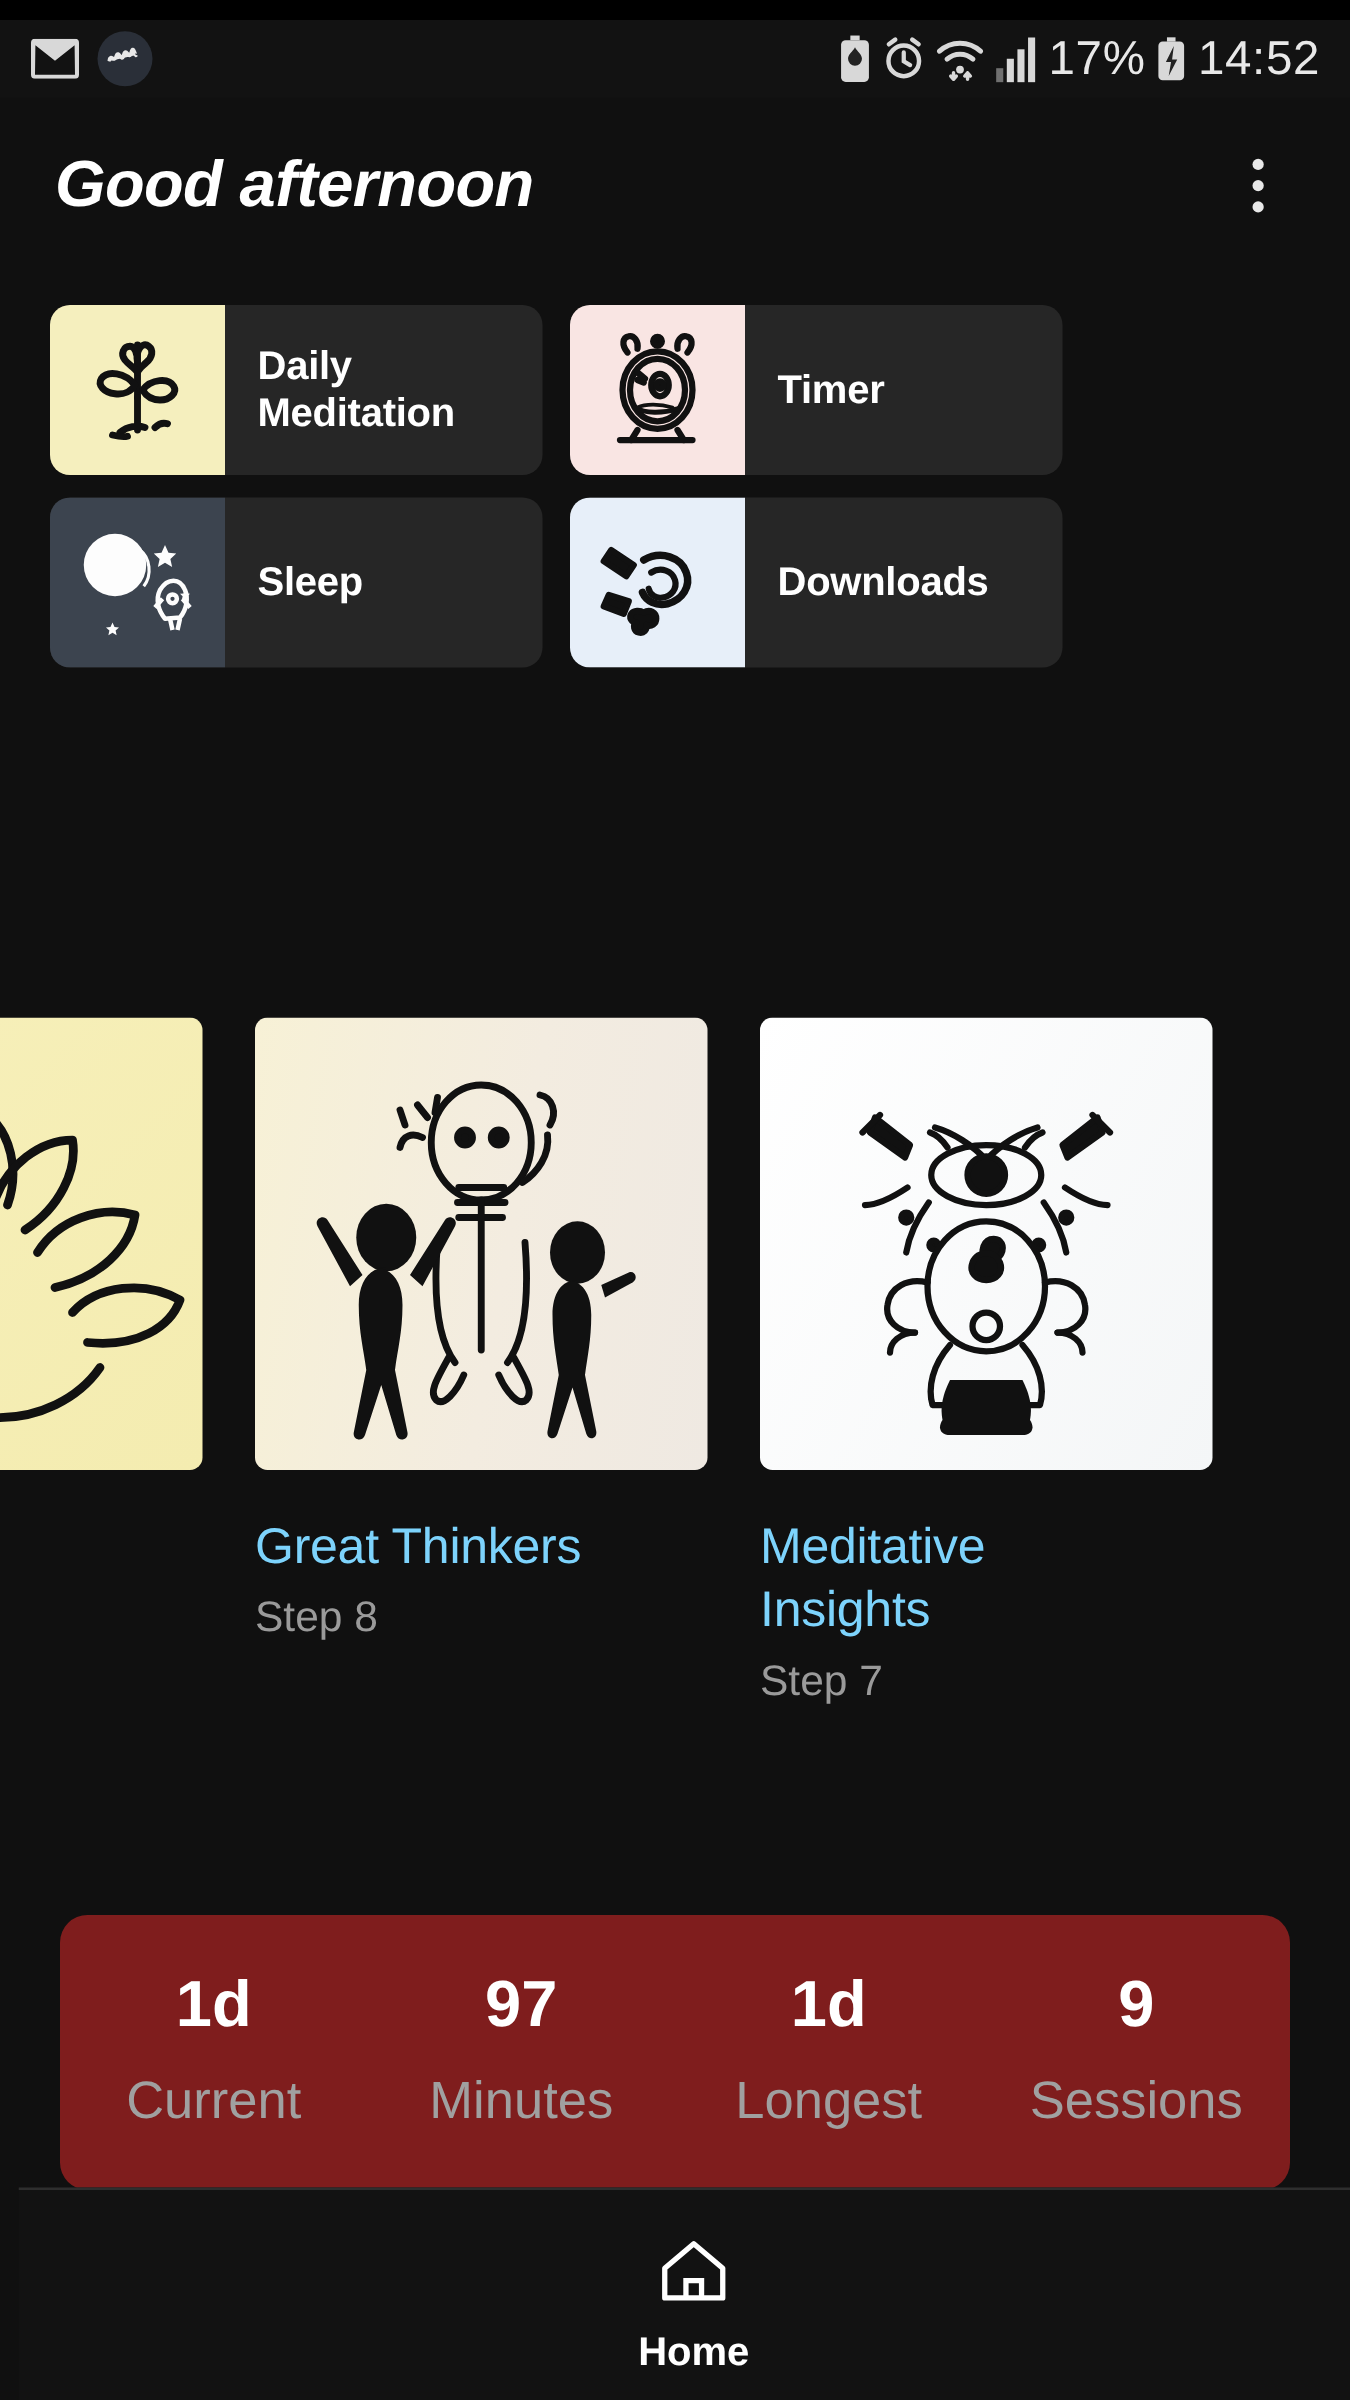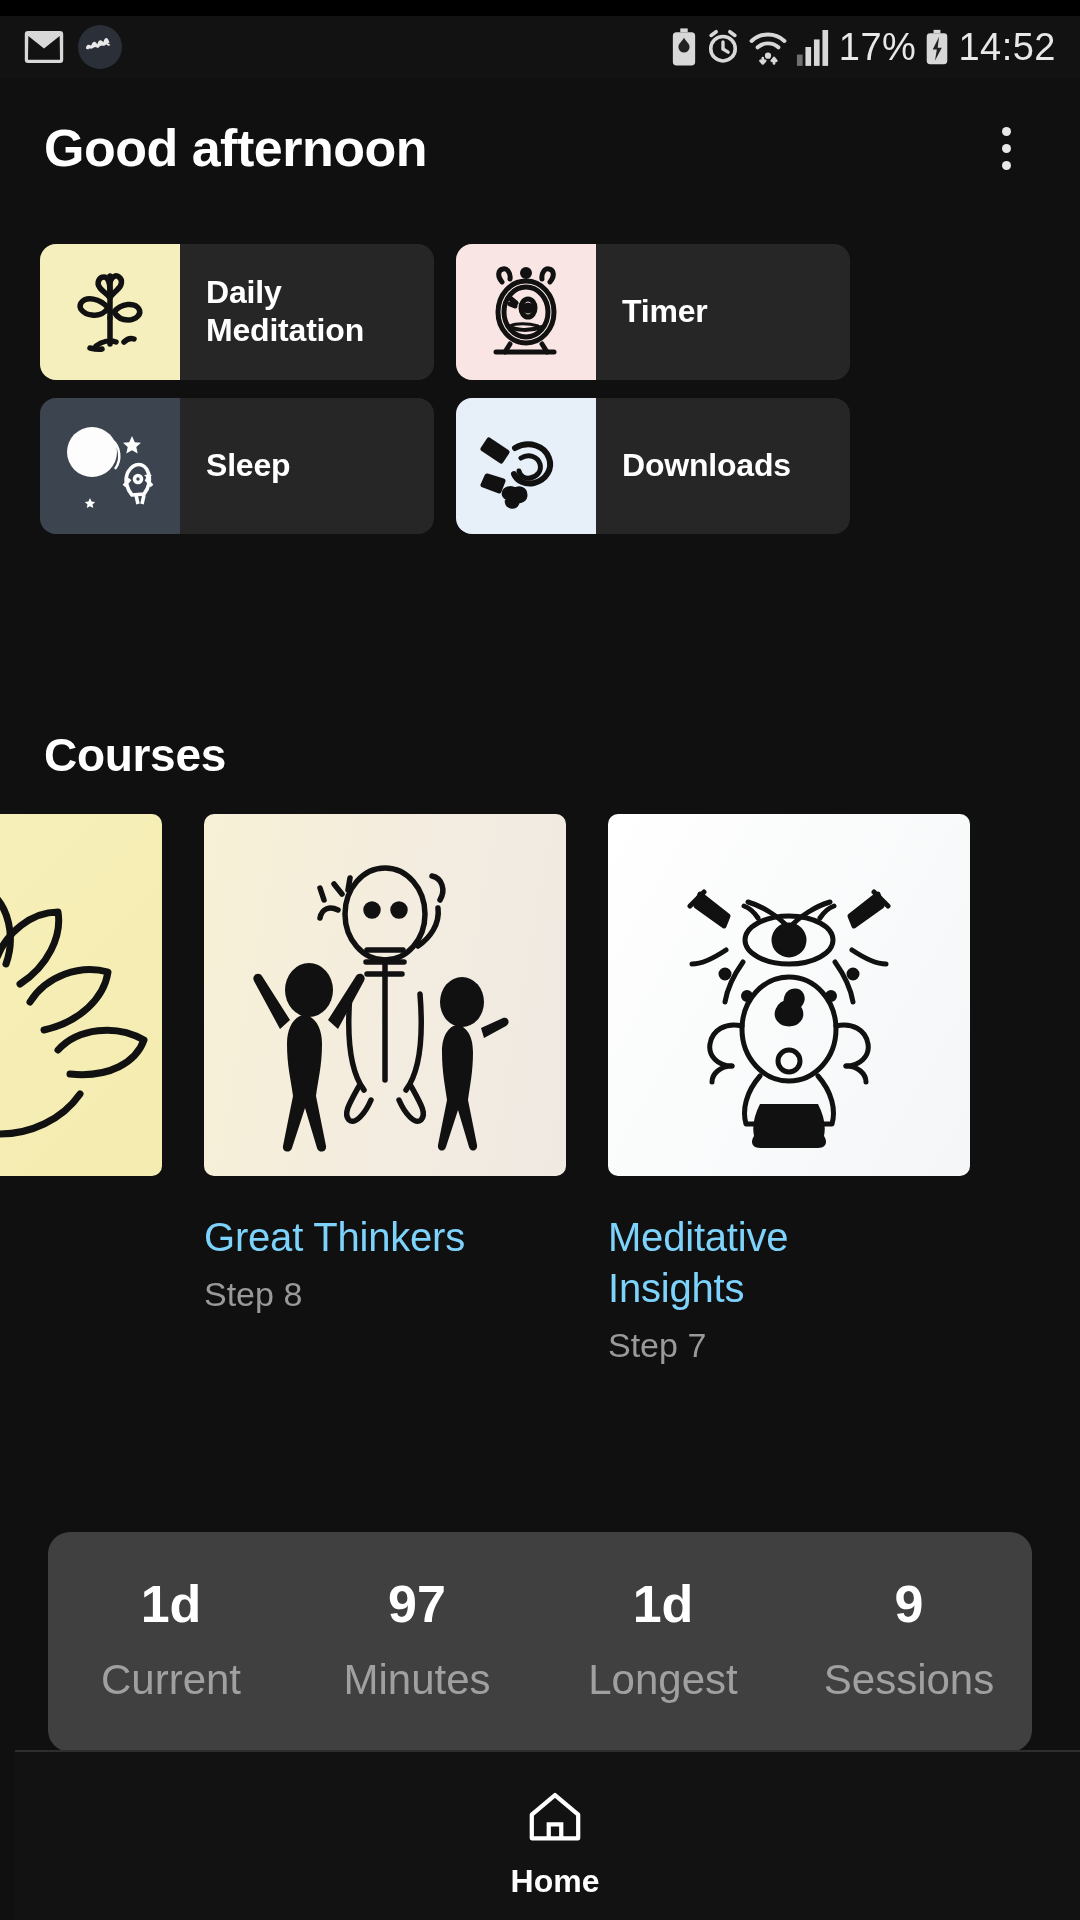--- a/index.html
+++ b/index.html
@@ -24,21 +24,21 @@
     background:#2a2f38; display:flex; align-items:center; justify-content:center;
   }
   .sb-text {
     color:#e8e8e8; font-size:38px; font-weight:400; letter-spacing:.5px;
     font-family:"Liberation Sans", sans-serif;
   }
 
   
   .header {
     position:absolute; top:62px; left:0; width:1080px; height:140px;
-    display:flex; align-items:center; padding:0 44px;
+    display:flex; align-items:center; padding:0 44px;font-style:italic;
   }
   .greeting {
     color:#fff; font-size:52px; font-weight:700; letter-spacing:-0.5px;
   }
   .kebab {
     margin-left:auto; width:60px; height:60px;
     display:flex; flex-direction:column; align-items:center;
     justify-content:center; gap:8px; cursor:pointer;
   }
   .kebab i { width:9px; height:9px; border-radius:50%; background:#e8e8e8; display:block; }
@@ -81,21 +81,21 @@
   .course-title {
     color:#7dd3fc; font-size:40px; font-weight:400; margin-top:36px;
     line-height:1.28; width:300px; letter-spacing:-.2px;
   }
   .course-step { color:#9a9a9a; font-size:34px; margin-top:12px; }
 
   
   .stats {
     position:absolute; top:1516px; left:48px;
     width:984px; height:220px;
-    background:#404040; border-radius:22px;
+    background:#7f1d1d; border-radius:22px;
     display:flex; align-items:flex-start; padding-top:42px;
   }
   .stat { flex:1; text-align:center; }
   .stat-value { color:#fff; font-size:52px; font-weight:700; }
   .stat-label { color:#a0a0a0; font-size:42px; margin-top:22px; }
 
   
   .navbar {
     position:absolute; bottom:0; left:15px; width:1080px; height:186px;
     background:#121212; border-top:2px solid #2e2e2e;
@@ -235,21 +235,20 @@
             <path d="M16 66l16 5-4 10-16-6z"></path>
             <path d="M44 80c5-3 10 0 10 5 0 4-4 7-8 5 1 4-2 7-6 6-4-1-5-6-2-8-4 0-6-4-4-7 2-3 7-3 10-1z"></path>
           </g>
         </svg>
       </div>
       <div class="tile-label">Downloads</div>
     </div>
 
   </div>
 
-  <div class="section-title">Courses</div>
 
   <div class="course-rail">
 
     <div class="course clipped">
       <div class="course-img" style="background:linear-gradient(135deg,#f7f0bb,#f4ecb0)">
         <svg width="362" height="362" viewBox="0 0 362 362">
           <g fill="none" stroke="#111" stroke-width="7" stroke-linejoin="round" stroke-linecap="round" transform="translate(20,30)">
             <path d="M150 120c-10-30 0-60 20-72 18 14 26 44 16 72"></path>
             <path d="M120 140c-28-18-42-48-38-72 26 0 52 20 62 48"></path>
             <path d="M200 140c28-18 42-48 38-72-26 0-52 20-62 48"></path>

